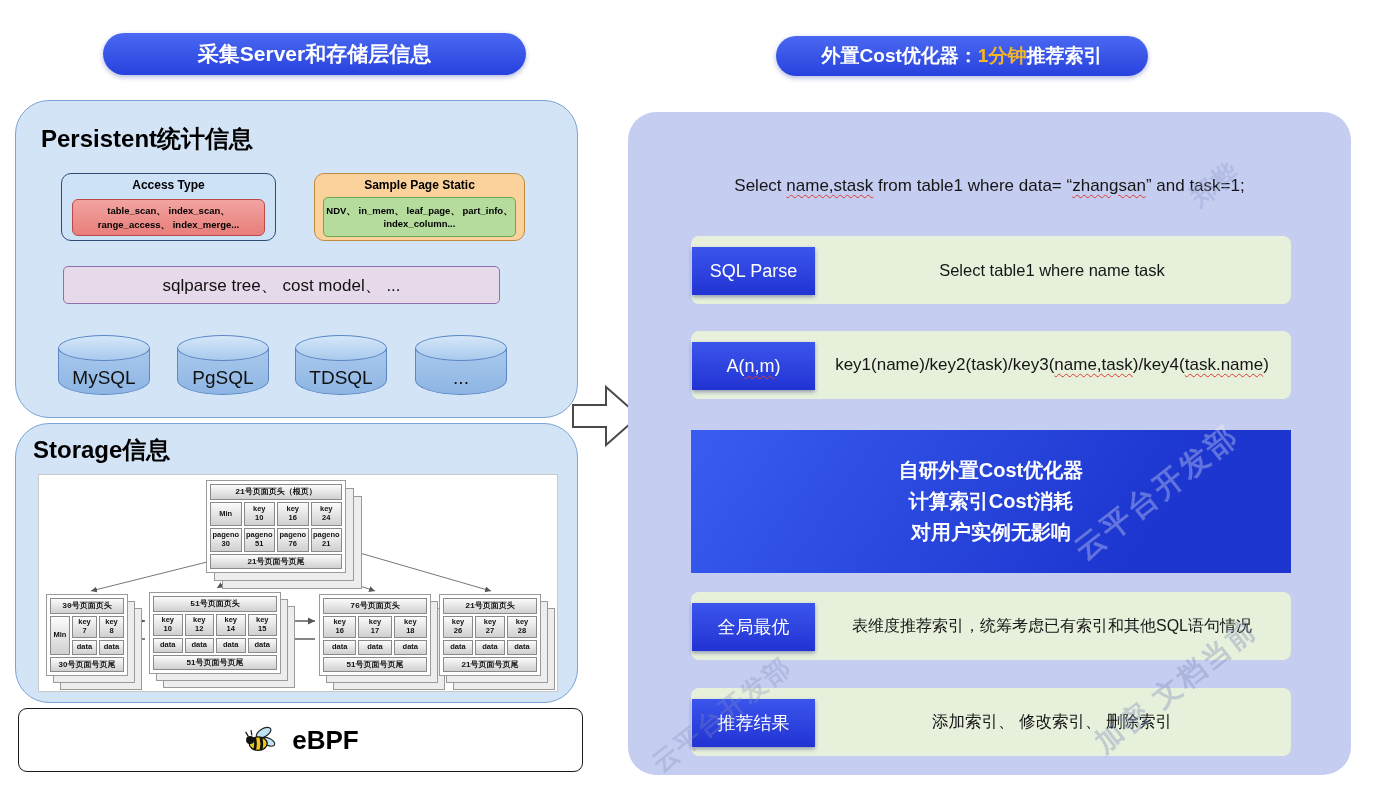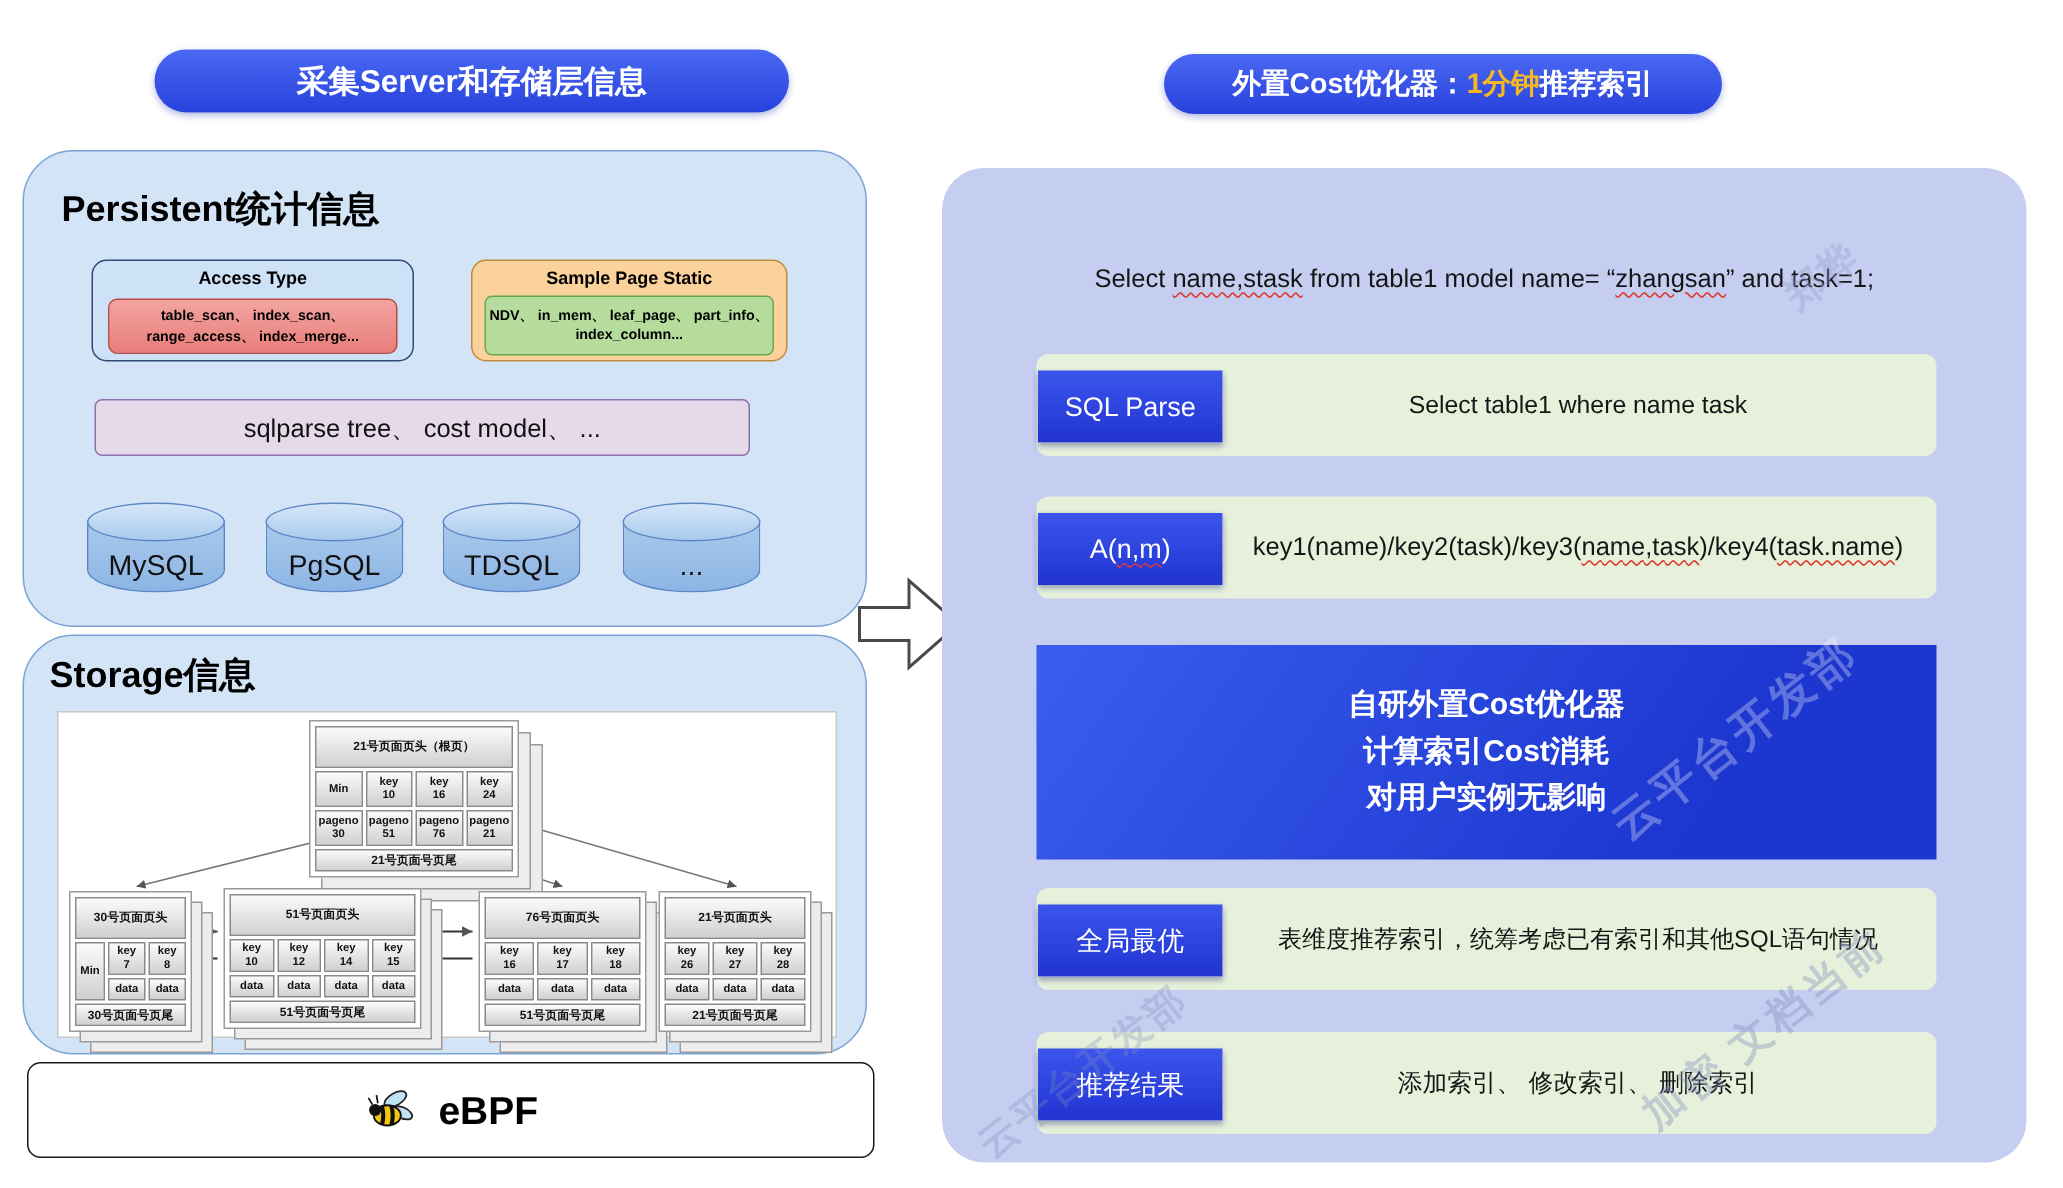--- a/index.html
+++ b/index.html
@@ -46,21 +46,21 @@
   .cyl .lbl  { position:absolute; left:0; right:0; bottom:6px; text-align:center; font-size:19px; color:#111; }
 
   
   #tree-canvas { position:absolute; left:38px; top:474px; width:520px; height:218px; background:#fff; border:1px solid #c9c9c9; }
   .node { position:absolute; }
   .sheet { position:absolute; background:#ededed; border:1px solid #9a9a9a; width:100%; height:100%; }
   .node .inner { position:relative; display:grid; gap:2px; background:#fff; border:1px solid #9a9a9a; padding:3px; }
   .tcell { background:linear-gradient(180deg,#fbfbfb 0%,#d0d0d0 100%); border:1px solid #8a8a8a;
            display:flex; align-items:center; justify-content:center; text-align:center;
            font-size:7.5px; font-weight:bold; line-height:1.15; white-space:pre-line; color:#111; }
-  .thead { grid-column:1 / -1; height:28px; font-size:8px; }
+  .thead { grid-column:1 / -1; height:16px; font-size:8px;font-family:Liberation Mono, monospace; }
   .tfoot { grid-column:1 / -1; height:15px; font-size:8px; }
   #tree-svg { position:absolute; left:0; top:0; width:520px; height:218px; pointer-events:none; }
 
   
   #ebpf-box { position:absolute; left:18px; top:708px; width:565px; height:64px; background:#fff;
               border:1.5px solid #1a1a1a; border-radius:9px; display:flex; align-items:center; justify-content:center; gap:14px; }
   #ebpf-box .txt { font-size:26px; font-weight:bold; color:#000; }
 
   
   #mid-arrow { position:absolute; left:570px; top:378px; }
@@ -273,21 +273,21 @@
     </svg>
     <span class="txt">eBPF</span>
   </div>
 
   <svg id="mid-arrow" width="72" height="76" viewBox="0 0 72 76">
     <polygon points="3,27 36,27 36,9 69,38 36,67 36,49 3,49" fill="#ffffff" stroke="#4a4a4a" stroke-width="2"></polygon>
   </svg>
 
   <div id="right-panel">
     <div id="sql-line">
-      <span>Select </span><span class="squig">name,stask</span><span> from table1 model name= “</span><span class="squig">zhangsan</span><span>” and task=1;</span>
+      <span>Select </span><span class="squig">name,stask</span><span> from table1 where data= “</span><span class="squig">zhangsan</span><span>” and task=1;</span>
     </div>
 
     <div class="grow" id="row1">
       <div class="glabel">SQL Parse</div>
       <div class="gtext">Select table1 where name task</div>
     </div>
 
     <div class="grow" id="row2">
       <div class="glabel">
           <span>A(</span>

